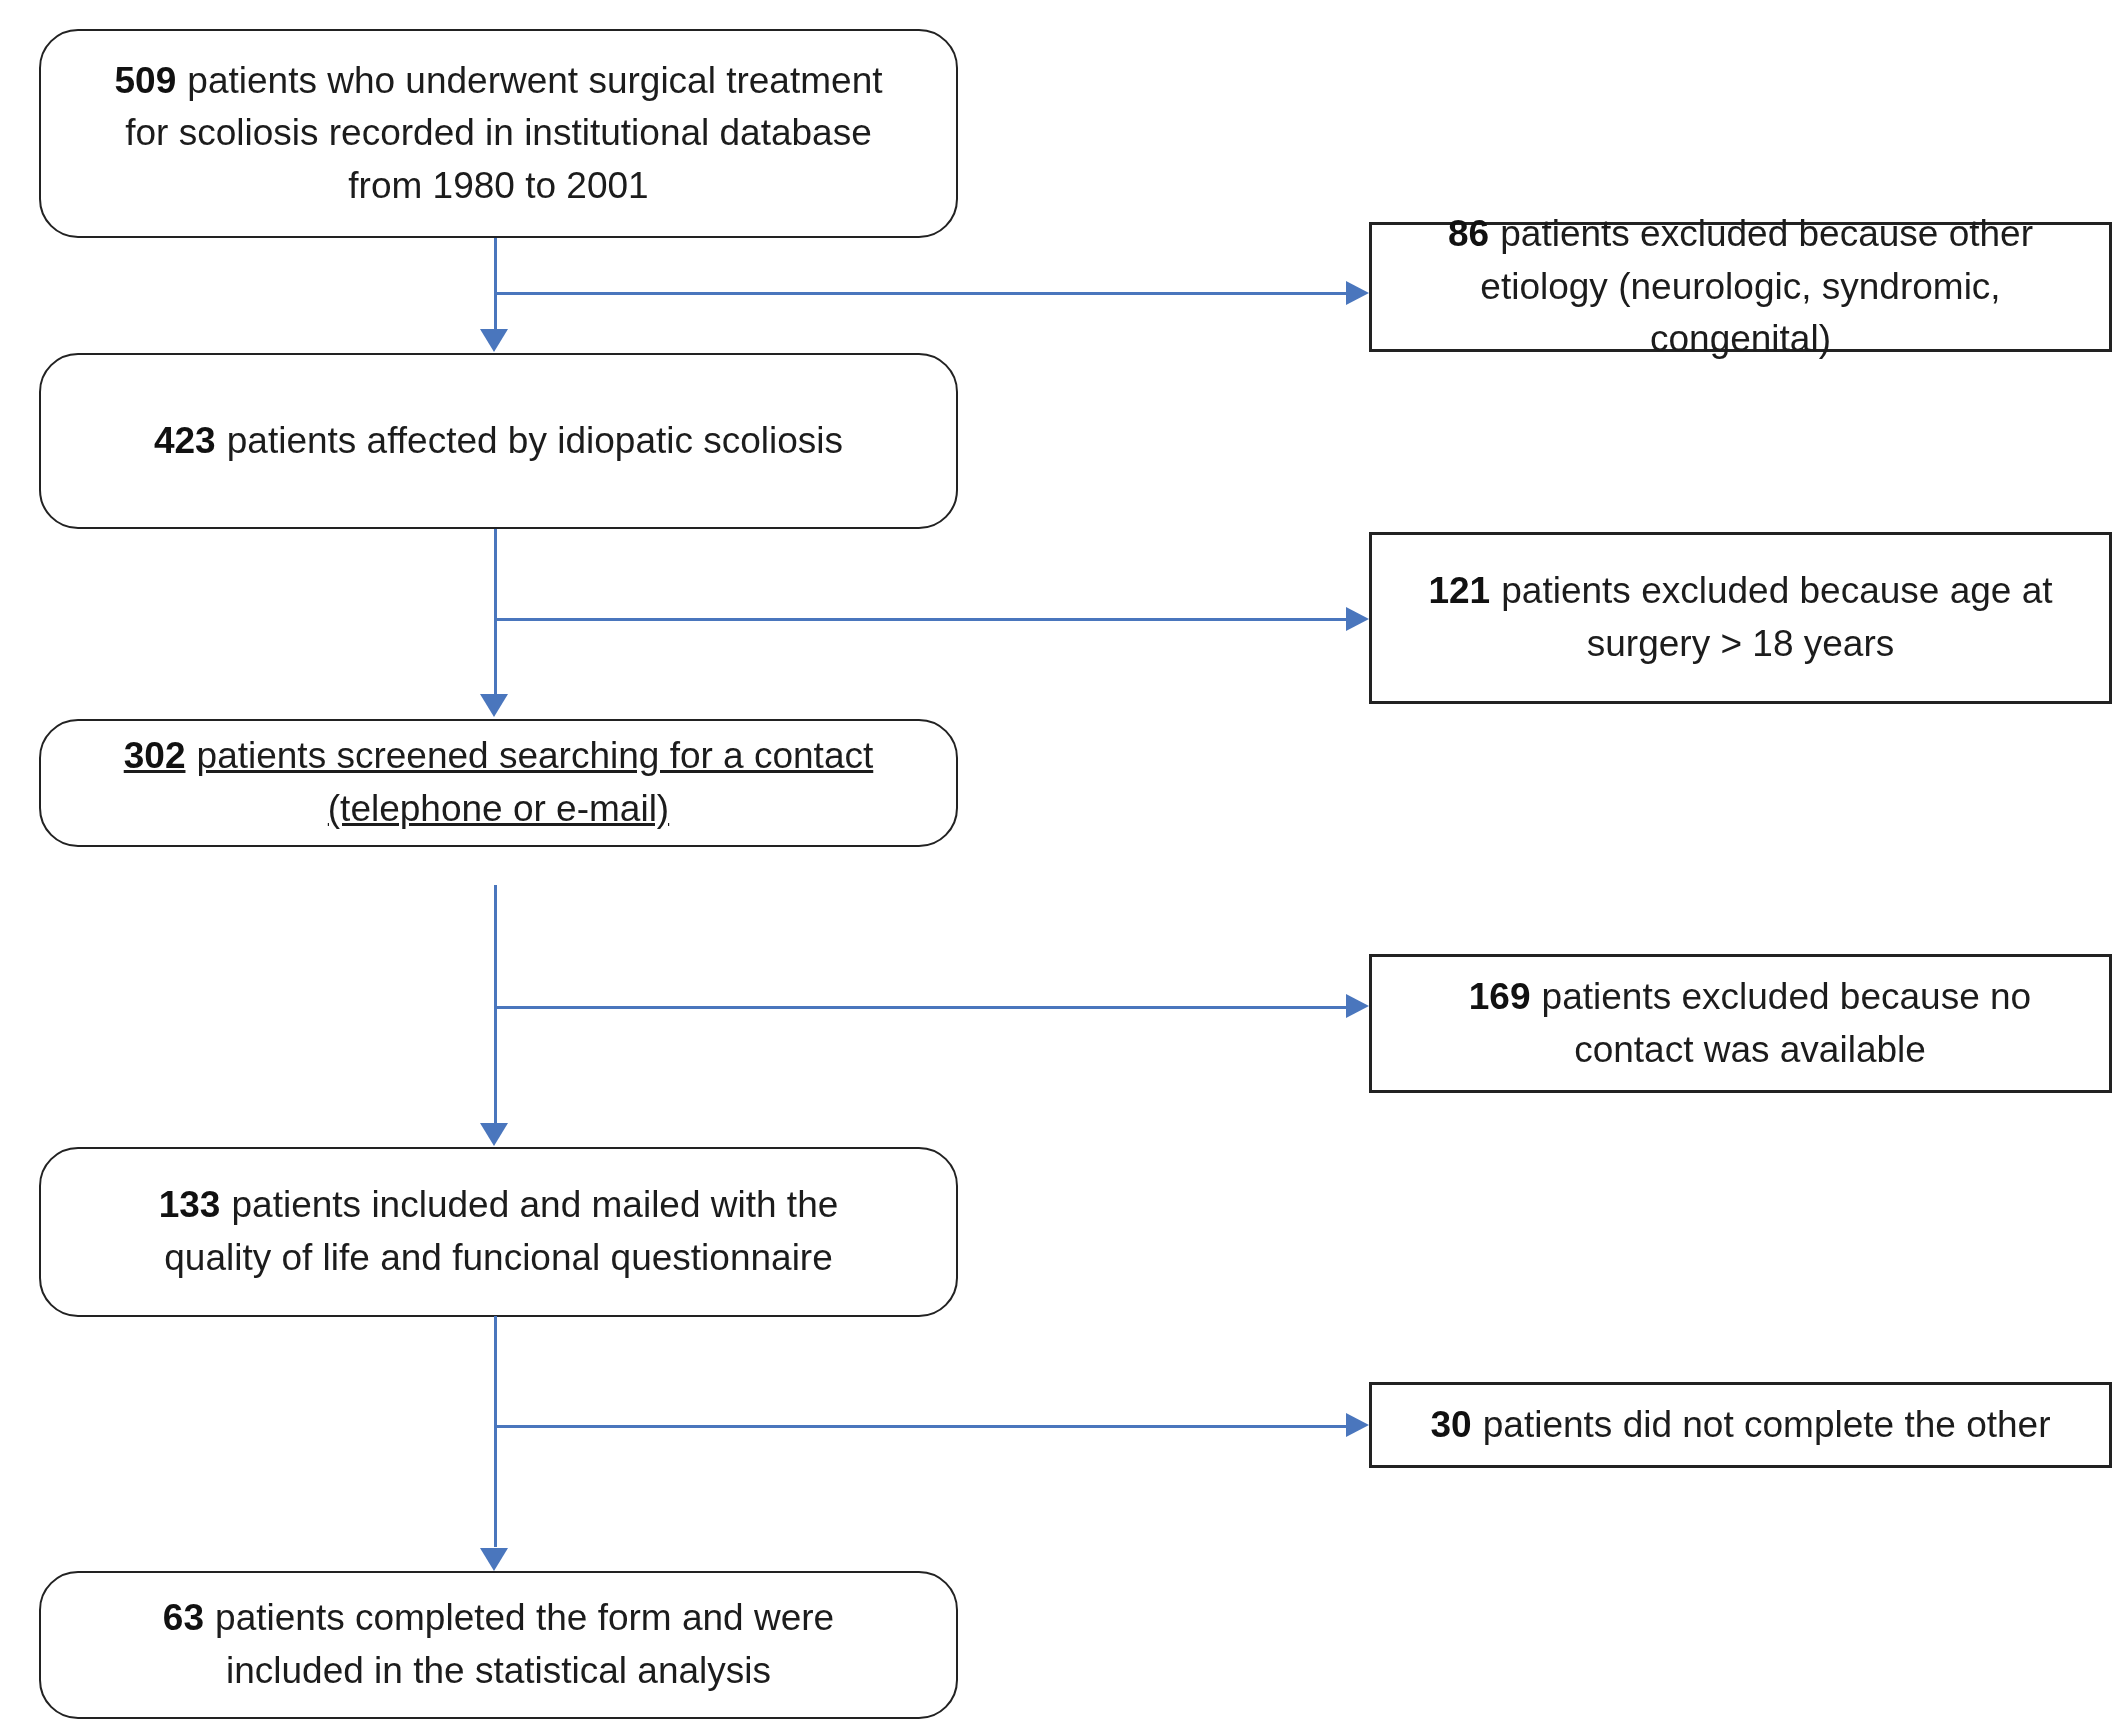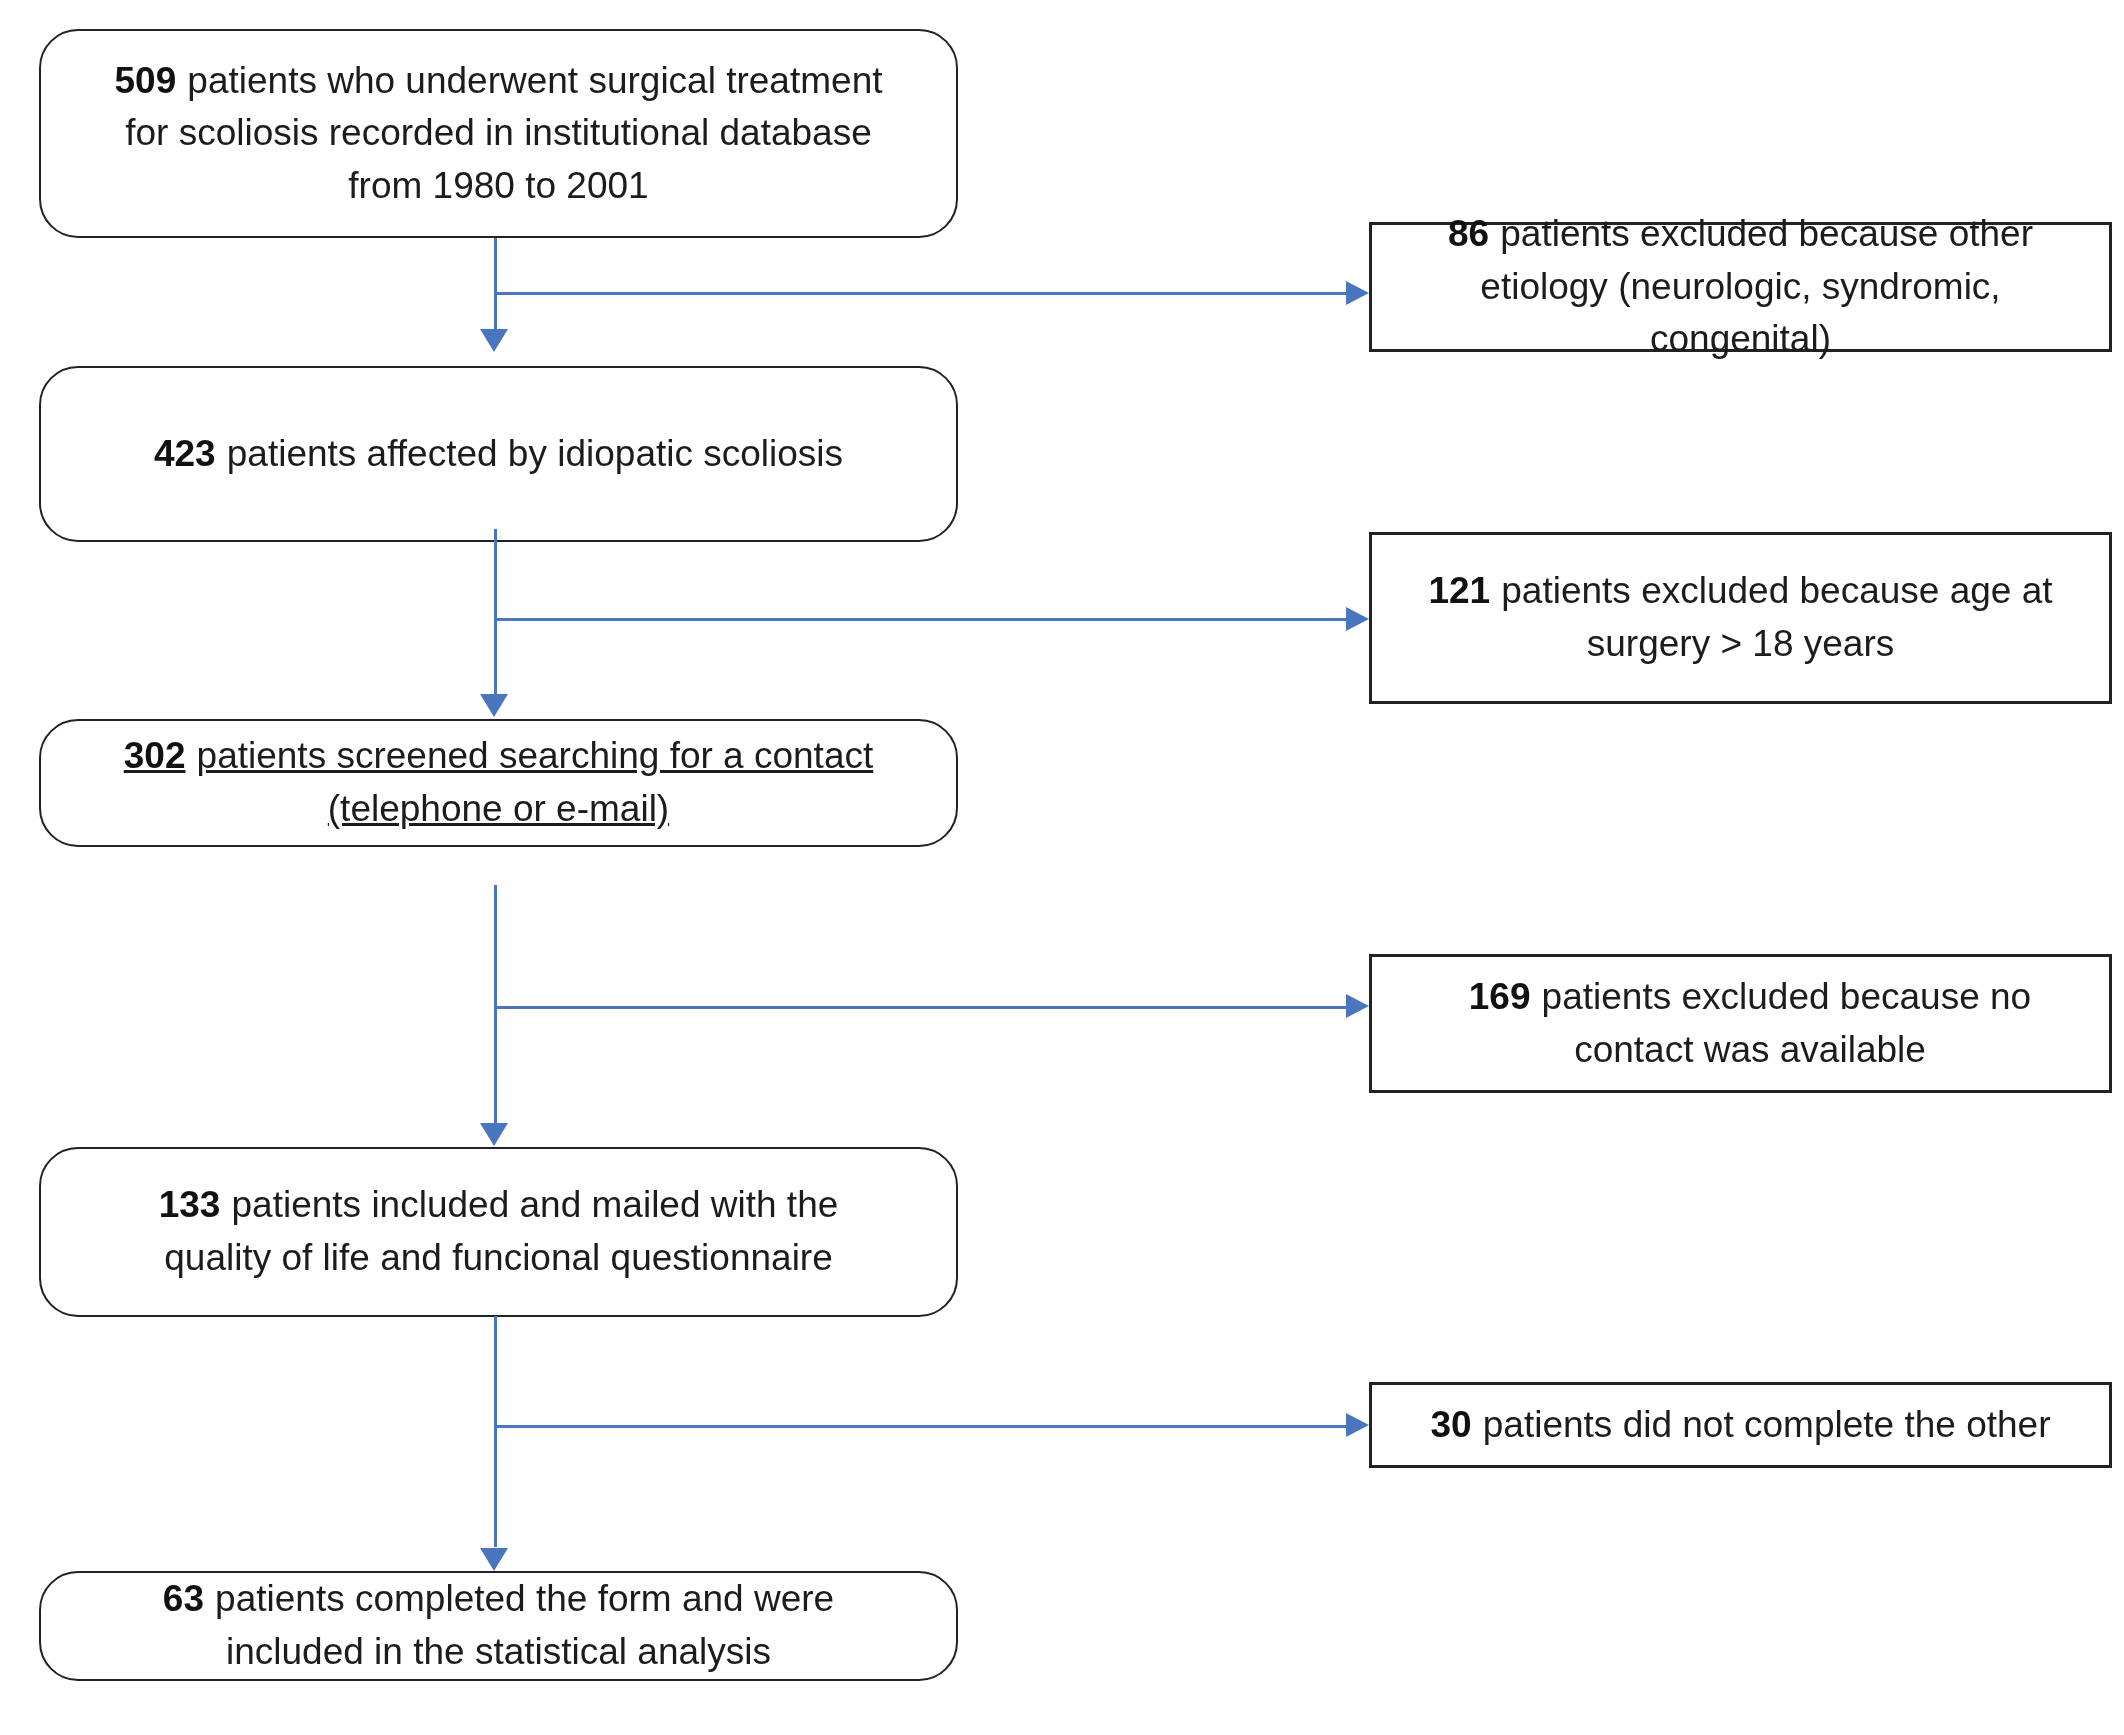--- a/index.html
+++ b/index.html
@@ -44,24 +44,24 @@
   }
   .excl {
     left: 1369px;
     width: 743px;
     border: 3.9px solid #222222;
     border-radius: 0;
     padding: 0 29px;
   }
   
   .m1 { top: 29px;   height: 209px; }
-  .m2 { top: 366px;  height: 176px; align-items: center; }
+  .m2 { top: 353px;  height: 176px; align-items: center; }
   .m3 { top: 719px;  height: 128px; text-decoration: underline; }
   .m4 { top: 1147px; height: 170px; }
-  .m5 { top: 1571px; height: 110px; }
+  .m5 { top: 1571px; height: 148px; }
   .e1 { top: 222px;  height: 130px; }
   .e2 { top: 532px;  height: 172px; }
   .e3 { top: 954px;  height: 139px; padding-left: 48px; }
   .e4 { top: 1382px; height: 86px;  }
 
   
   .vline {
     position: absolute;
     left: 494px;
     width: 2.9px;

